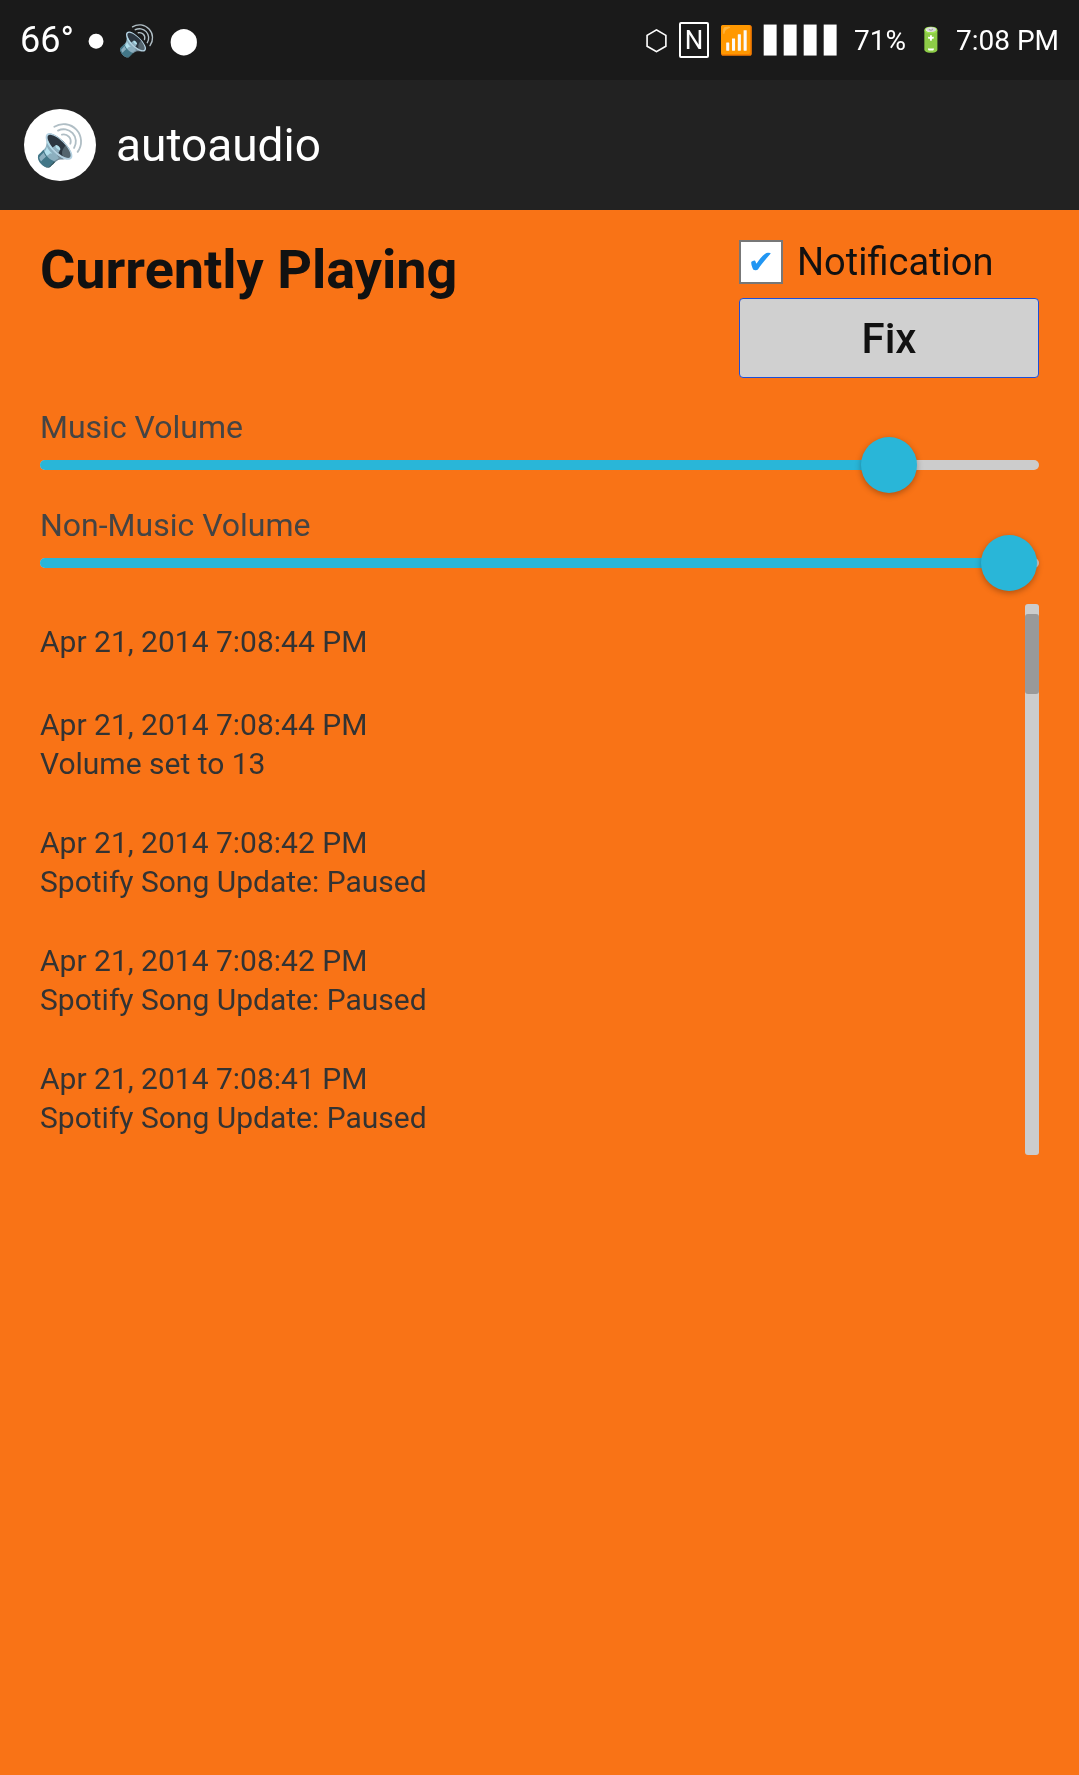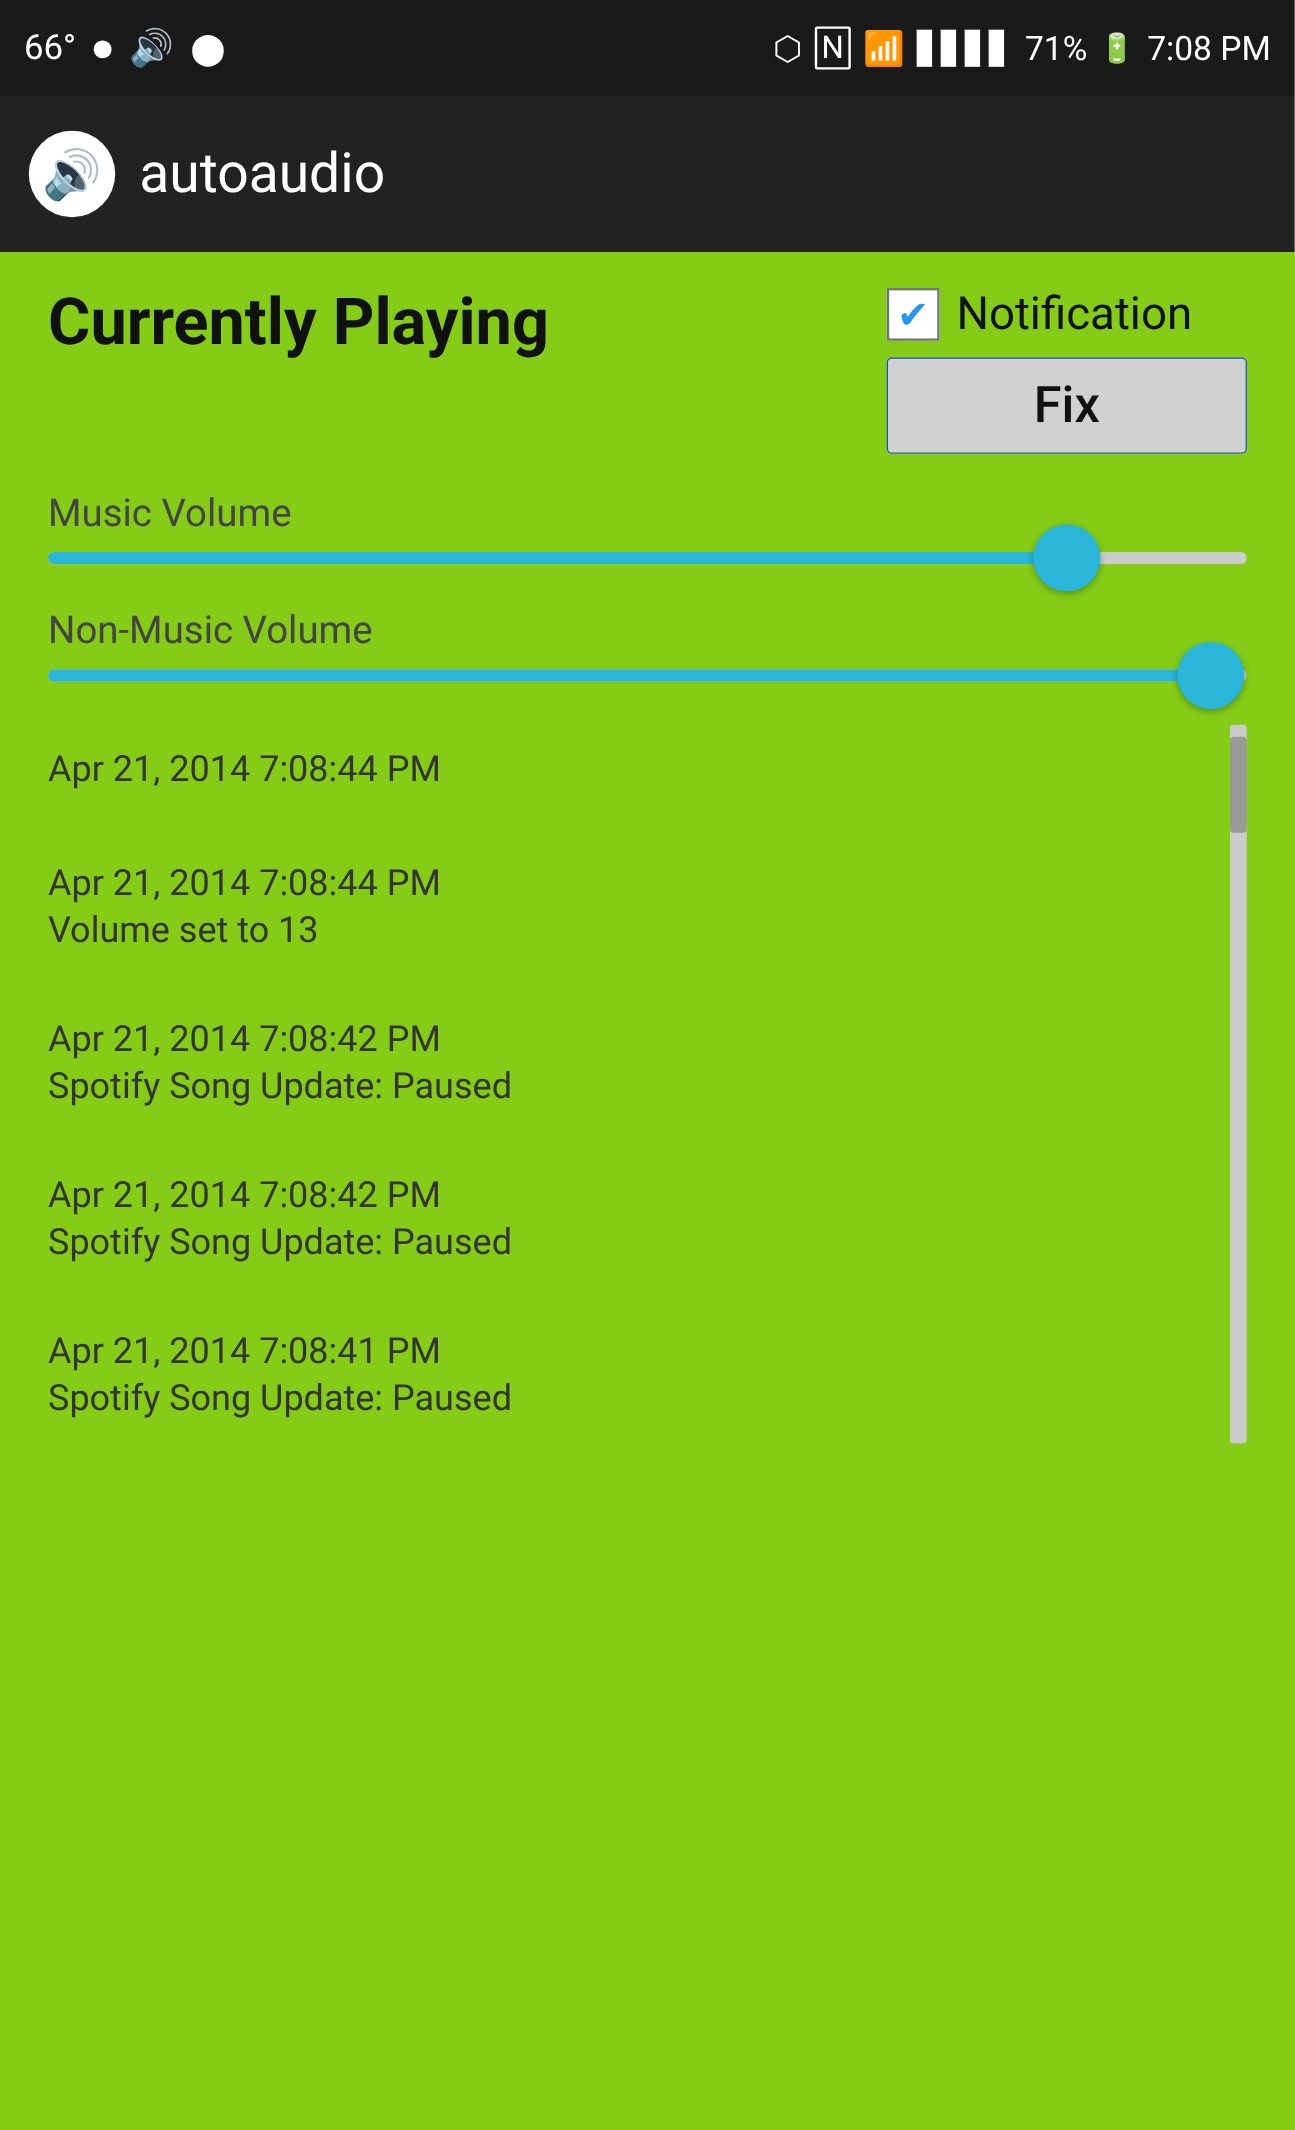--- a/index.html
+++ b/index.html
@@ -28,21 +28,21 @@
       align-items: center;
       gap: 14px;
     }
     .status-right {
       display: flex;
       align-items: center;
       gap: 10px;
       font-size: 28px;
     }
     .status-temp {
-      font-size: 29px;
+      font-size: 36px;
     }
 
     
     #app-bar {
       width: 100%;
       height: 130px;
       background: #222222;
       display: flex;
       align-items: center;
       padding: 0 24px;
@@ -58,21 +58,21 @@
     .app-title {
       color: white;
       font-size: 46px;
       font-weight: 400;
     }
 
     
     #main {
       width: 100%;
       height: calc(1775px - 80px - 130px);
-      background: #84cc16;
+      background: #f97316;
       overflow-y: auto;
       padding: 30px 40px 30px 40px;
     }
 
     
     .header-row {
       display: flex;
       align-items: flex-start;
       justify-content: space-between;
       margin-bottom: 30px;
@@ -176,21 +176,21 @@
 
     
     .log-section {
       display: flex;
       gap: 0;
     }
     .log-list {
       flex: 1;
       display: flex;
       flex-direction: column;
-      gap: 16px;
+      gap: 4px;
     }
     .log-scrollbar {
       width: 14px;
       background: #ccc;
       border-radius: 3px;
       margin-left: 10px;
       position: relative;
     }
     .log-scrollbar-thumb {
       width: 14px;

